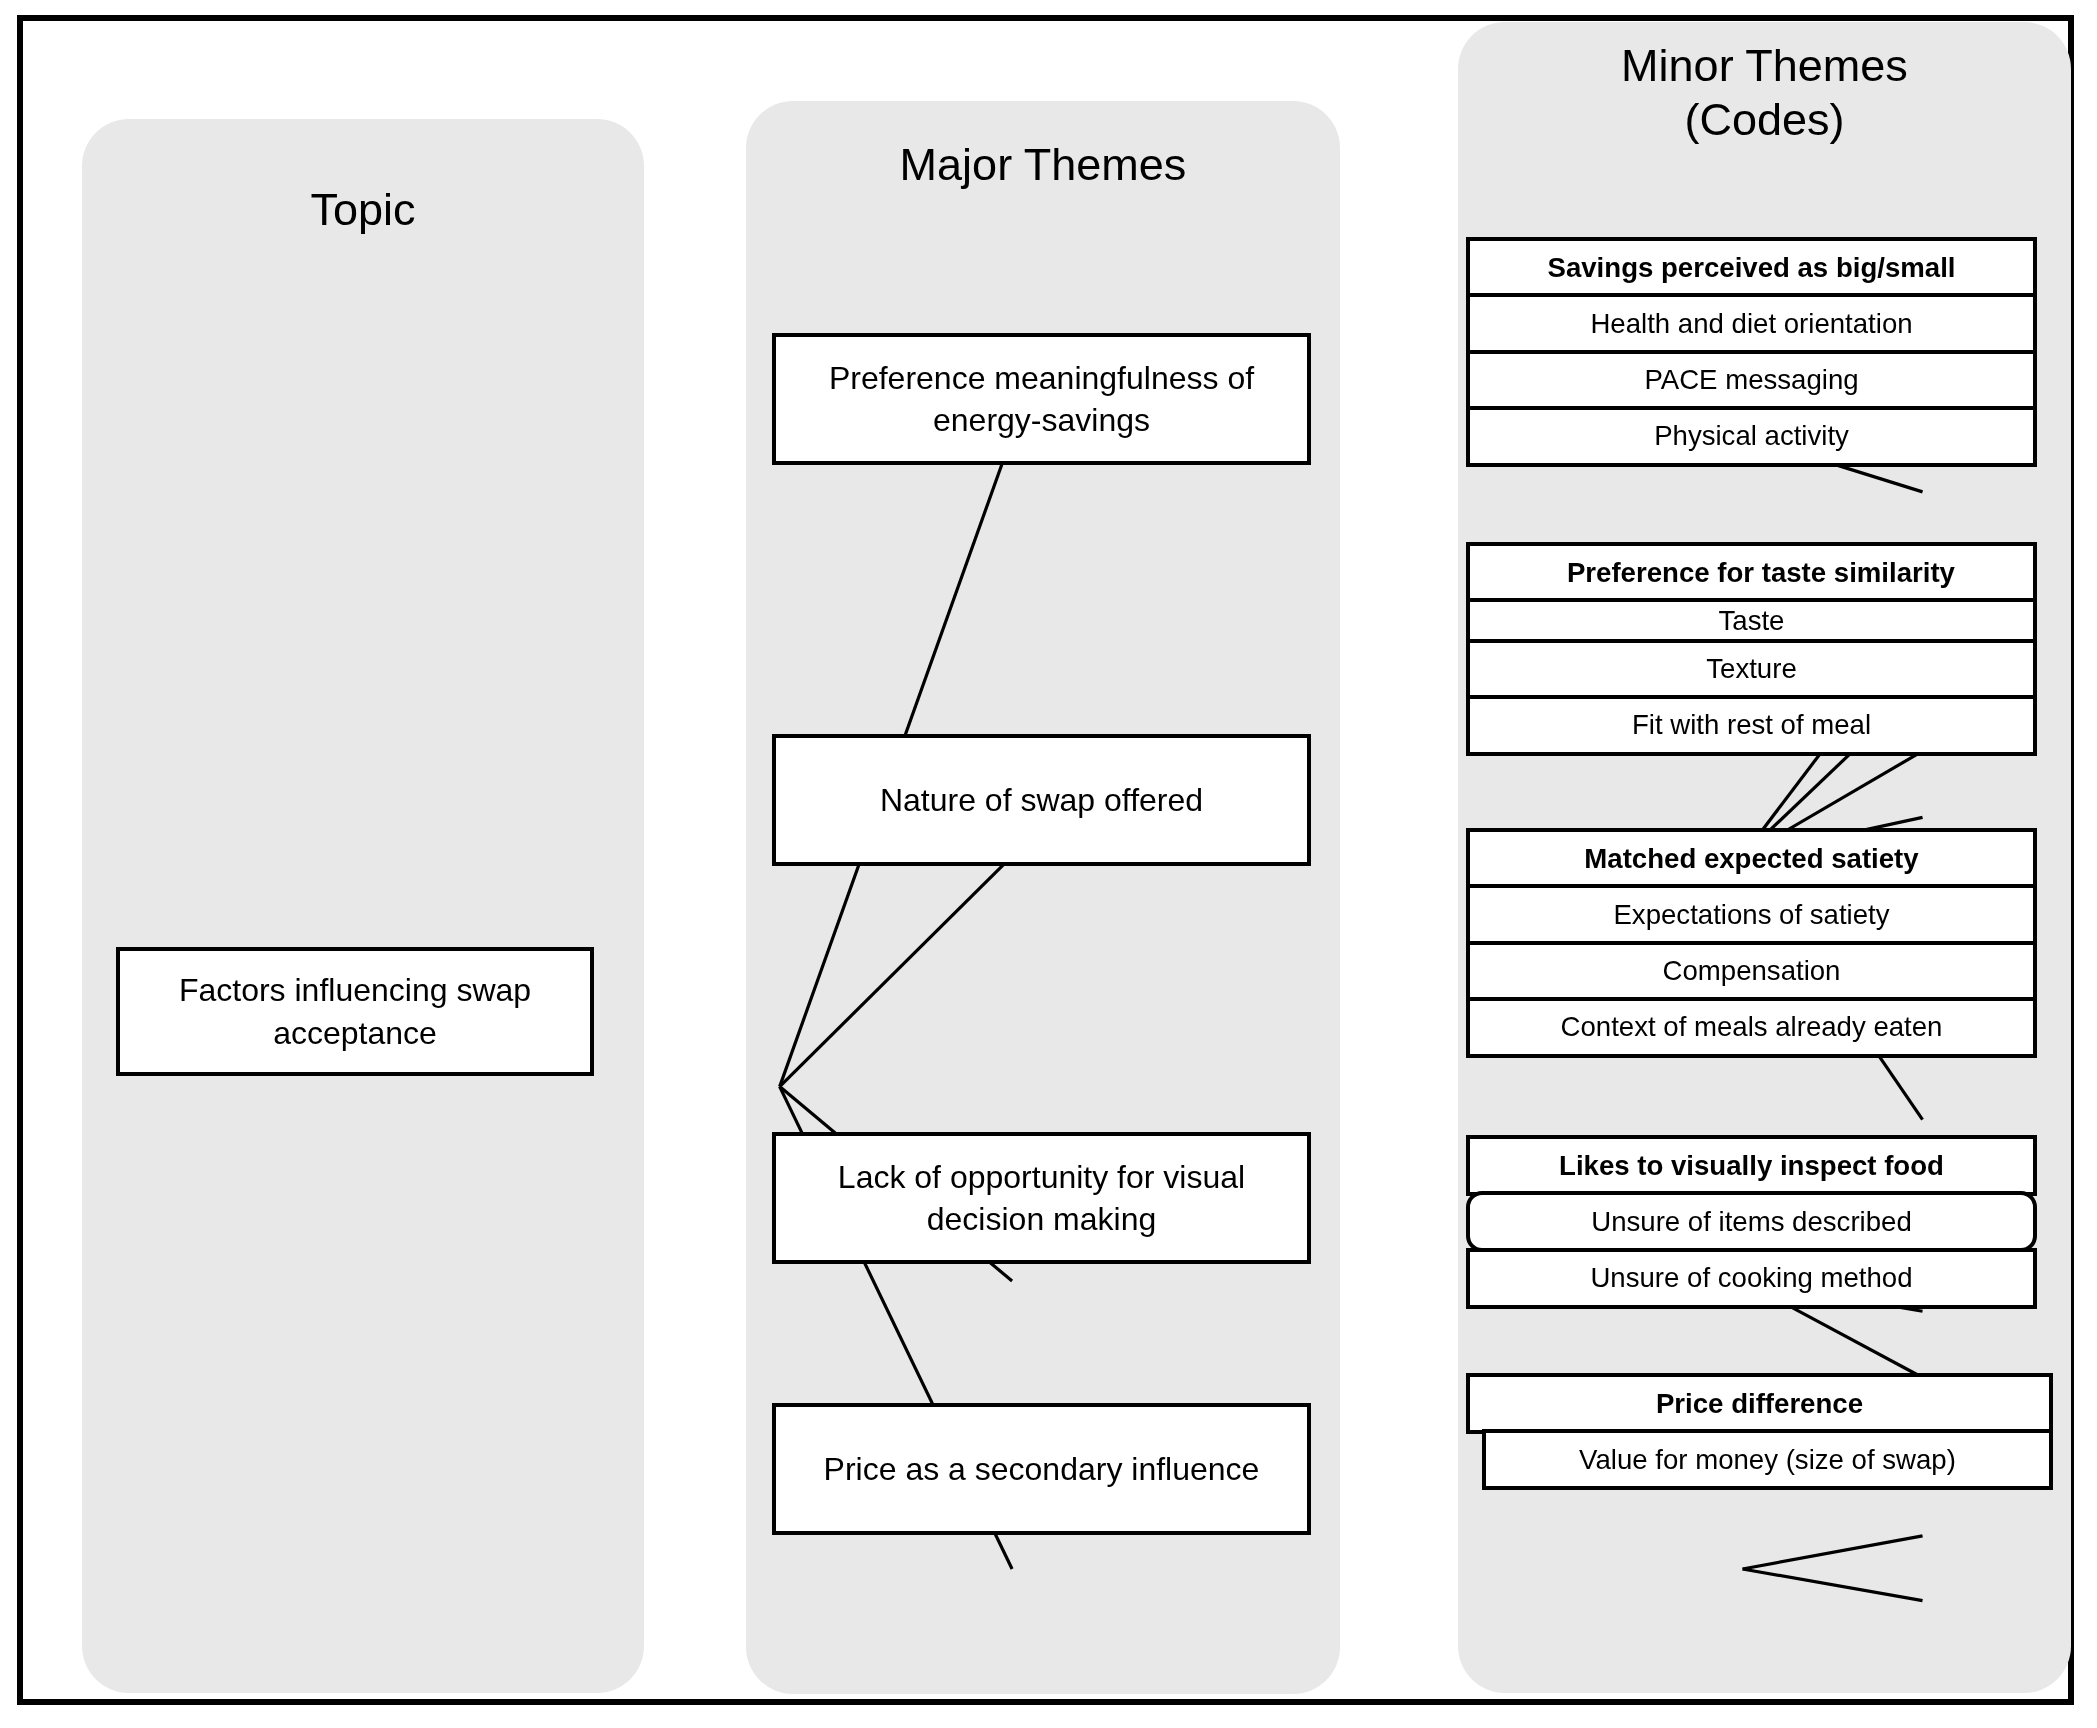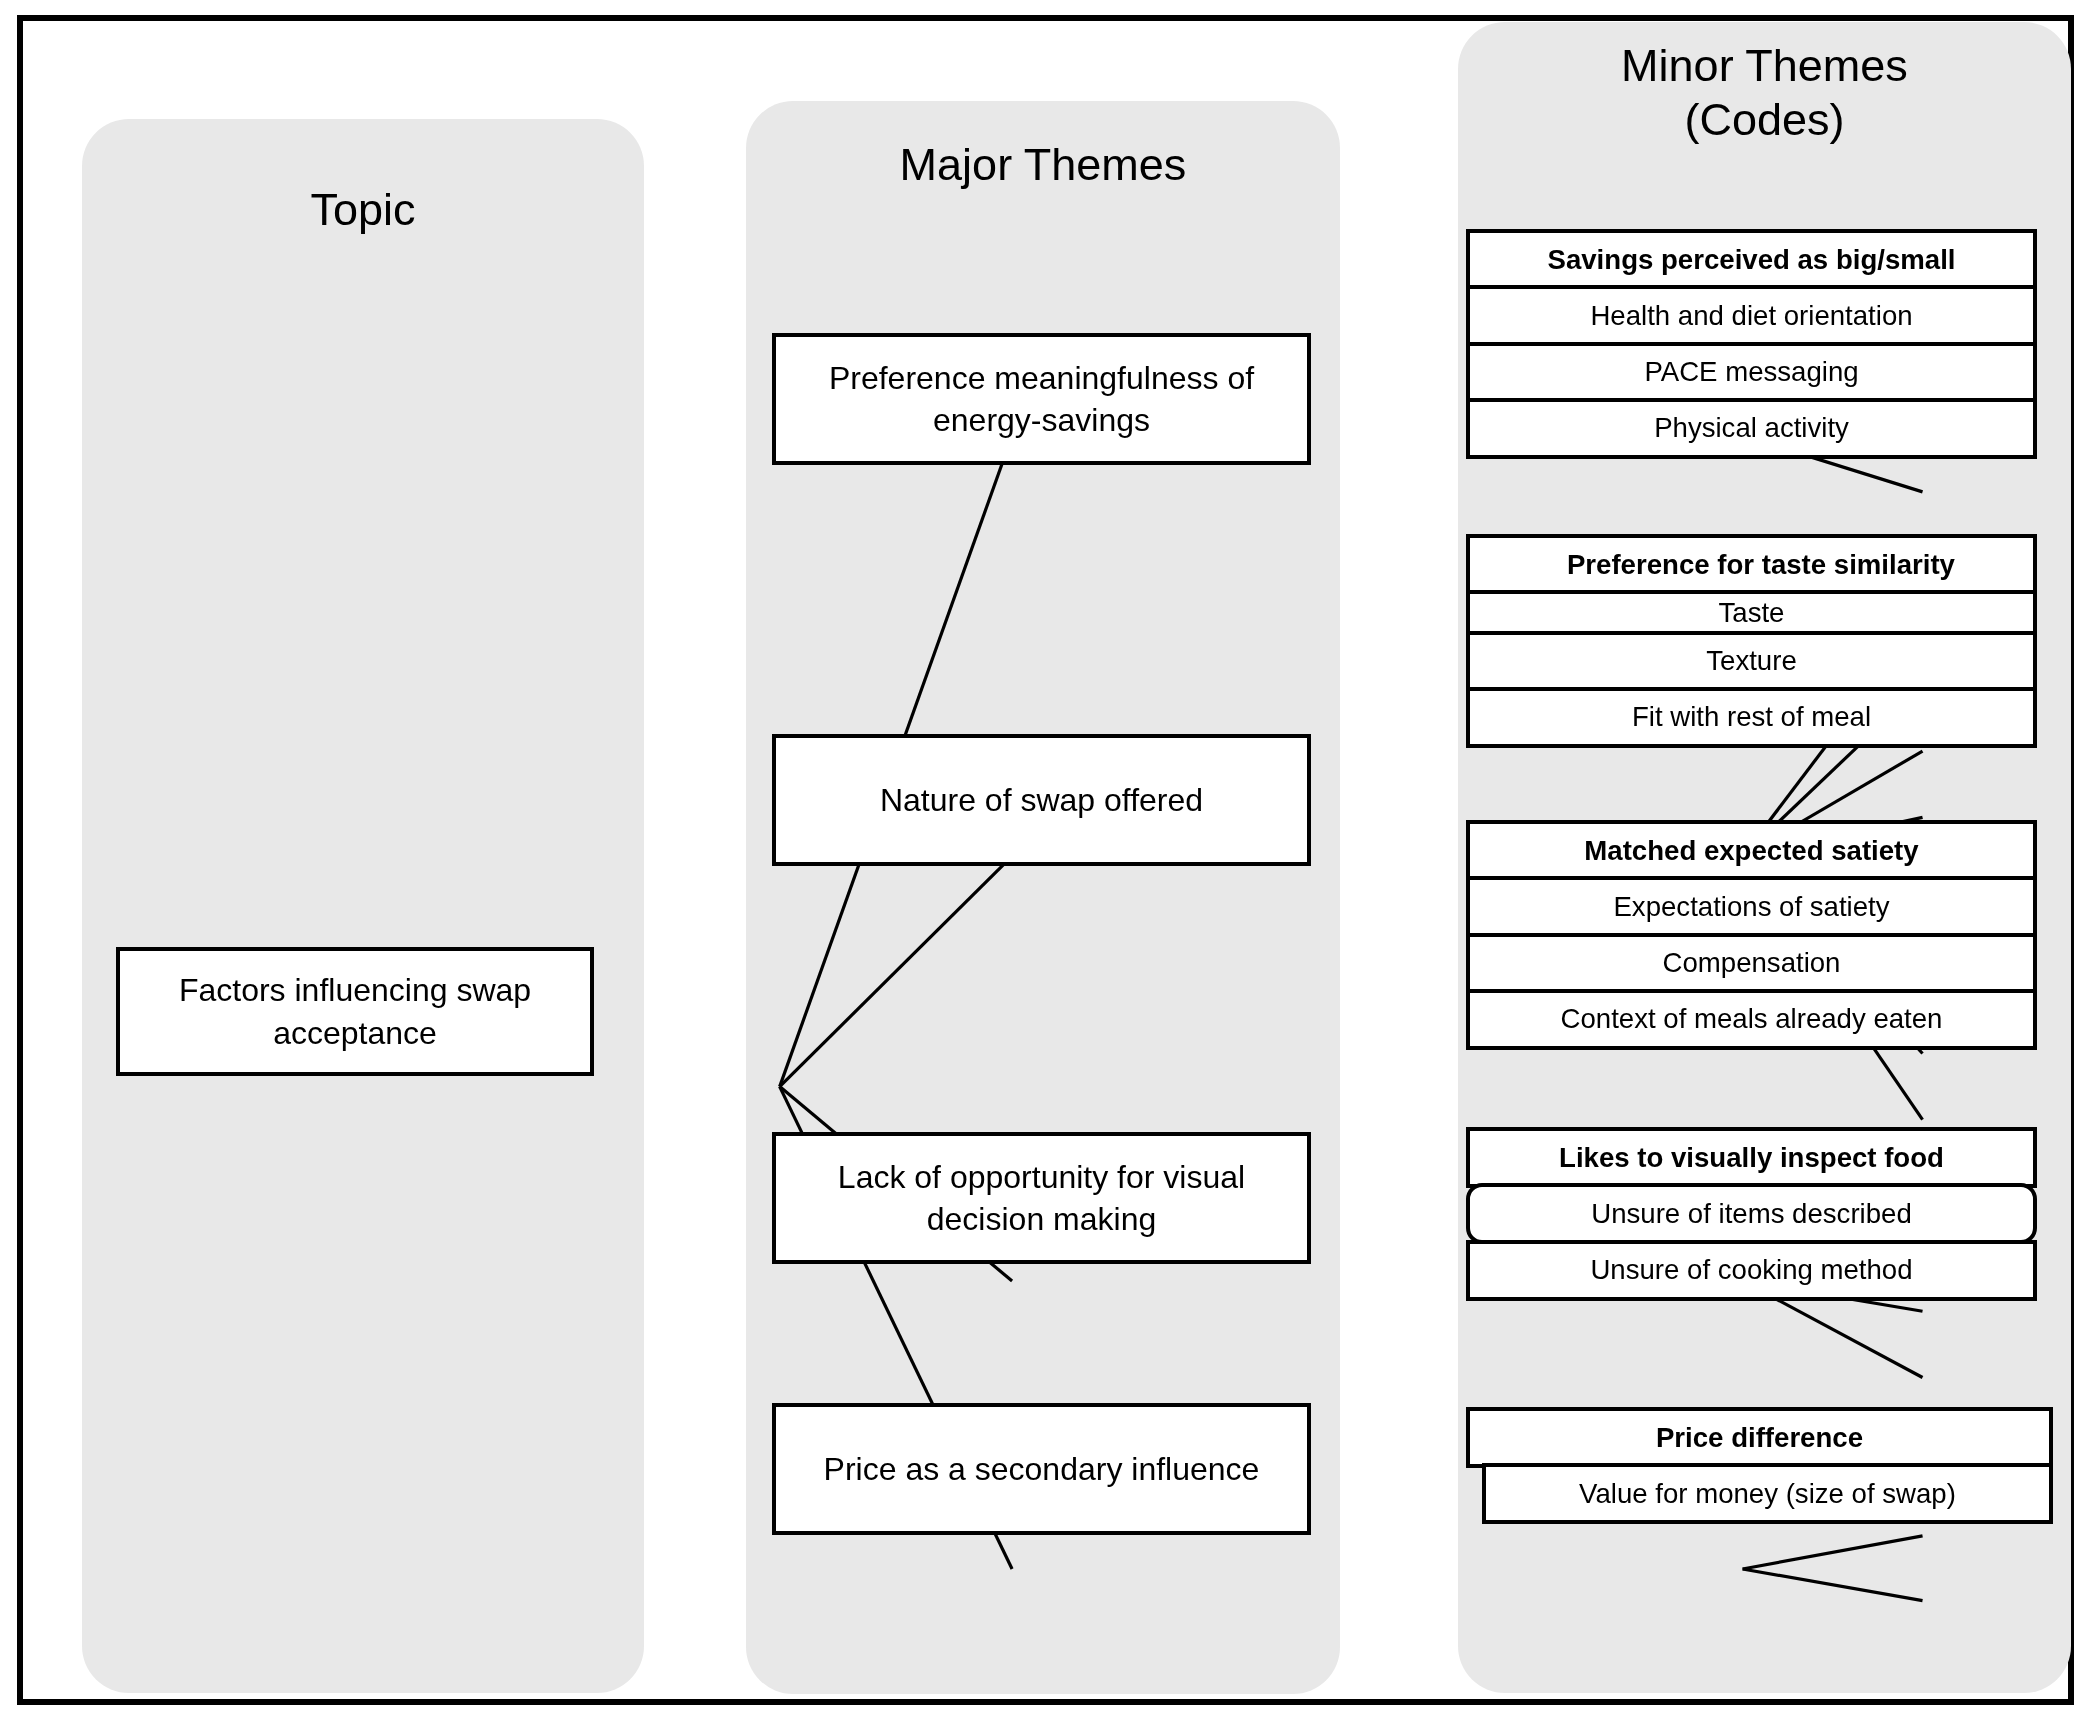--- a/index.html
+++ b/index.html
@@ -7,21 +7,21 @@
   #stage{position:relative;width:2097px;height:1728px;background:#ffffff;overflow:hidden;}
   #frame{position:absolute;left:17px;top:15.3px;width:2057px;height:1690px;border:6.7px solid #000000;box-sizing:border-box;background:#ffffff;}
 
   .panel{position:absolute;background:#e8e8e8;border-radius:47px;}
   .panel-title{position:absolute;width:100%;text-align:center;color:#000;font-size:45px;line-height:1.22;font-weight:400;}
 
   .node{position:absolute;background:#ffffff;border:4.9px solid #000000;box-sizing:border-box;display:flex;align-items:center;justify-content:center;text-align:center;color:#000;font-size:32px;line-height:1.33;padding:0 7.4px;}
 
   .codegroup{position:absolute;}
   .coderow{position:relative;background:#ffffff;border:4.9px solid #000000;box-sizing:border-box;display:flex;align-items:center;justify-content:center;text-align:center;color:#000;font-size:27.6px;padding:0 6.1px;margin-top:-4.9px;}
-  .coderow:first-child{margin-top:0;}
+  .coderow:first-child{margin-top:8px;}
   .coderow.bold{font-weight:700;}
 
   svg#links{position:absolute;left:0;top:0;width:2097px;height:1728px;pointer-events:none;}
   svg#links line{stroke:#000000;stroke-width:3.2;}
 </style>
 </head>
 <body>
 
 <div id="stage">
   <div id="frame">
@@ -137,21 +137,21 @@
         <span>Likes to visually inspect food</span>
       </div>
       <div class="coderow" style="height:61px;border-radius:16px;">
         <span>Unsure of items described</span>
       </div>
       <div class="coderow" style="height:61px;">
         <span>Unsure of cooking method</span>
       </div>
     </div>
 
-    <div class="codegroup" style="left:1443px;top:1386px;width:587px;">
+    <div class="codegroup" style="left:1443px;top:1344px;width:587px;">
       <div class="coderow bold" style="height:61px;">
         <span>Price difference</span>
       </div>
       <div class="coderow" style="height:61px;margin-left:16px;">
         <span>Value for money (size of swap)</span>
       </div>
     </div>
 
   </div>
 </div>

